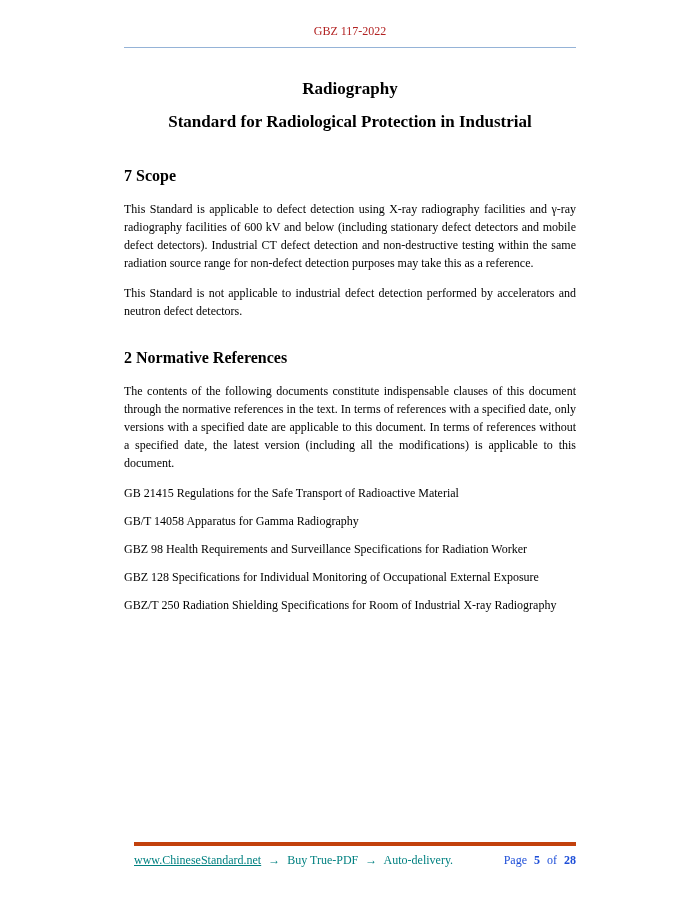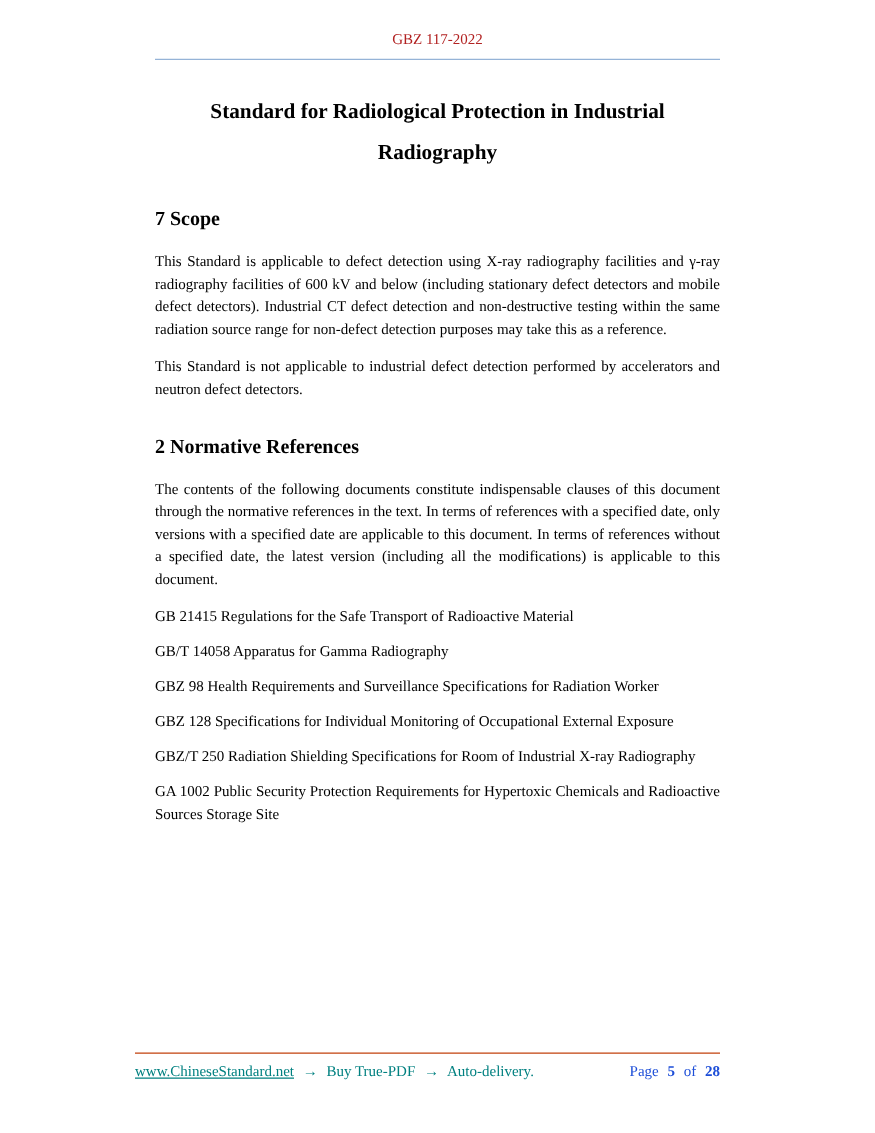--- a/index.html
+++ b/index.html
@@ -54,24 +54,24 @@
     margin-bottom: 12px;
   }
   .ref-para {
     font-size: 12px;
     line-height: 18px;
     text-align: justify;
     margin-bottom: 10px;
   }
   .footer {
     position: absolute;
-    left: 108px;
+    left: 134px;
     right: 124px;
     top: 842px;
-    border-top: 1px solid #c2410c;
+    border-top: 4px solid #c2410c;
     padding-top: 7px;
     display: flex;
     justify-content: space-between;
     align-items: flex-end;
     font-size: 12px;
   }
   .footer-left { color: #008080; white-space: nowrap; }
   .footer-left .sep { margin: 0 4px; }
   .footer-link {
     color: #008080;
@@ -85,39 +85,38 @@
 </head>
 <body>
 
 <div class="page">
   <div class="content">
 
     <span class="doc-code">GBZ 117-2022</span>
     <hr class="header-rule">
 
     <h1 class="title">
+      <span class="title-line">Radiography</span>
       <span class="title-line">Standard for Radiological Protection in Industrial</span>
-      <span class="title-line">Radiography</span>
     </h1>
 
     <h2 class="section-heading">7 Scope</h2>
 
     <p class="body-para">This Standard is applicable to defect detection using X-ray radiography facilities and γ-ray radiography facilities of 600 kV and below (including stationary defect detectors and mobile defect detectors). Industrial CT defect detection and non-destructive testing within the same radiation source range for non-defect detection purposes may take this as a reference.</p>
     <p class="body-para">This Standard is not applicable to industrial defect detection performed by accelerators and neutron defect detectors.</p>
 
     <h2 class="section-heading">2 Normative References</h2>
 
     <p class="body-para">The contents of the following documents constitute indispensable clauses of this document through the normative references in the text. In terms of references with a specified date, only versions with a specified date are applicable to this document. In terms of references without a specified date, the latest version (including all the modifications) is applicable to this document.</p>
 
     <p class="ref-para">GB 21415 Regulations for the Safe Transport of Radioactive Material</p>
     <p class="ref-para">GB/T 14058 Apparatus for Gamma Radiography</p>
     <p class="ref-para">GBZ 98 Health Requirements and Surveillance Specifications for Radiation Worker</p>
     <p class="ref-para">GBZ 128 Specifications for Individual Monitoring of Occupational External Exposure</p>
     <p class="ref-para">GBZ/T 250 Radiation Shielding Specifications for Room of Industrial X-ray Radiography</p>
-    <p class="ref-para">GA 1002 Public Security Protection Requirements for Hypertoxic Chemicals and Radioactive Sources Storage Site</p>
 
   </div>
 
   <div class="footer">
     <div class="footer-left">
       <span class="footer-link">www.ChineseStandard.net</span>
       <span class="sep">→</span>
       <span>Buy True-PDF</span>
       <span class="sep">→</span>
       <span>Auto-delivery.</span>

